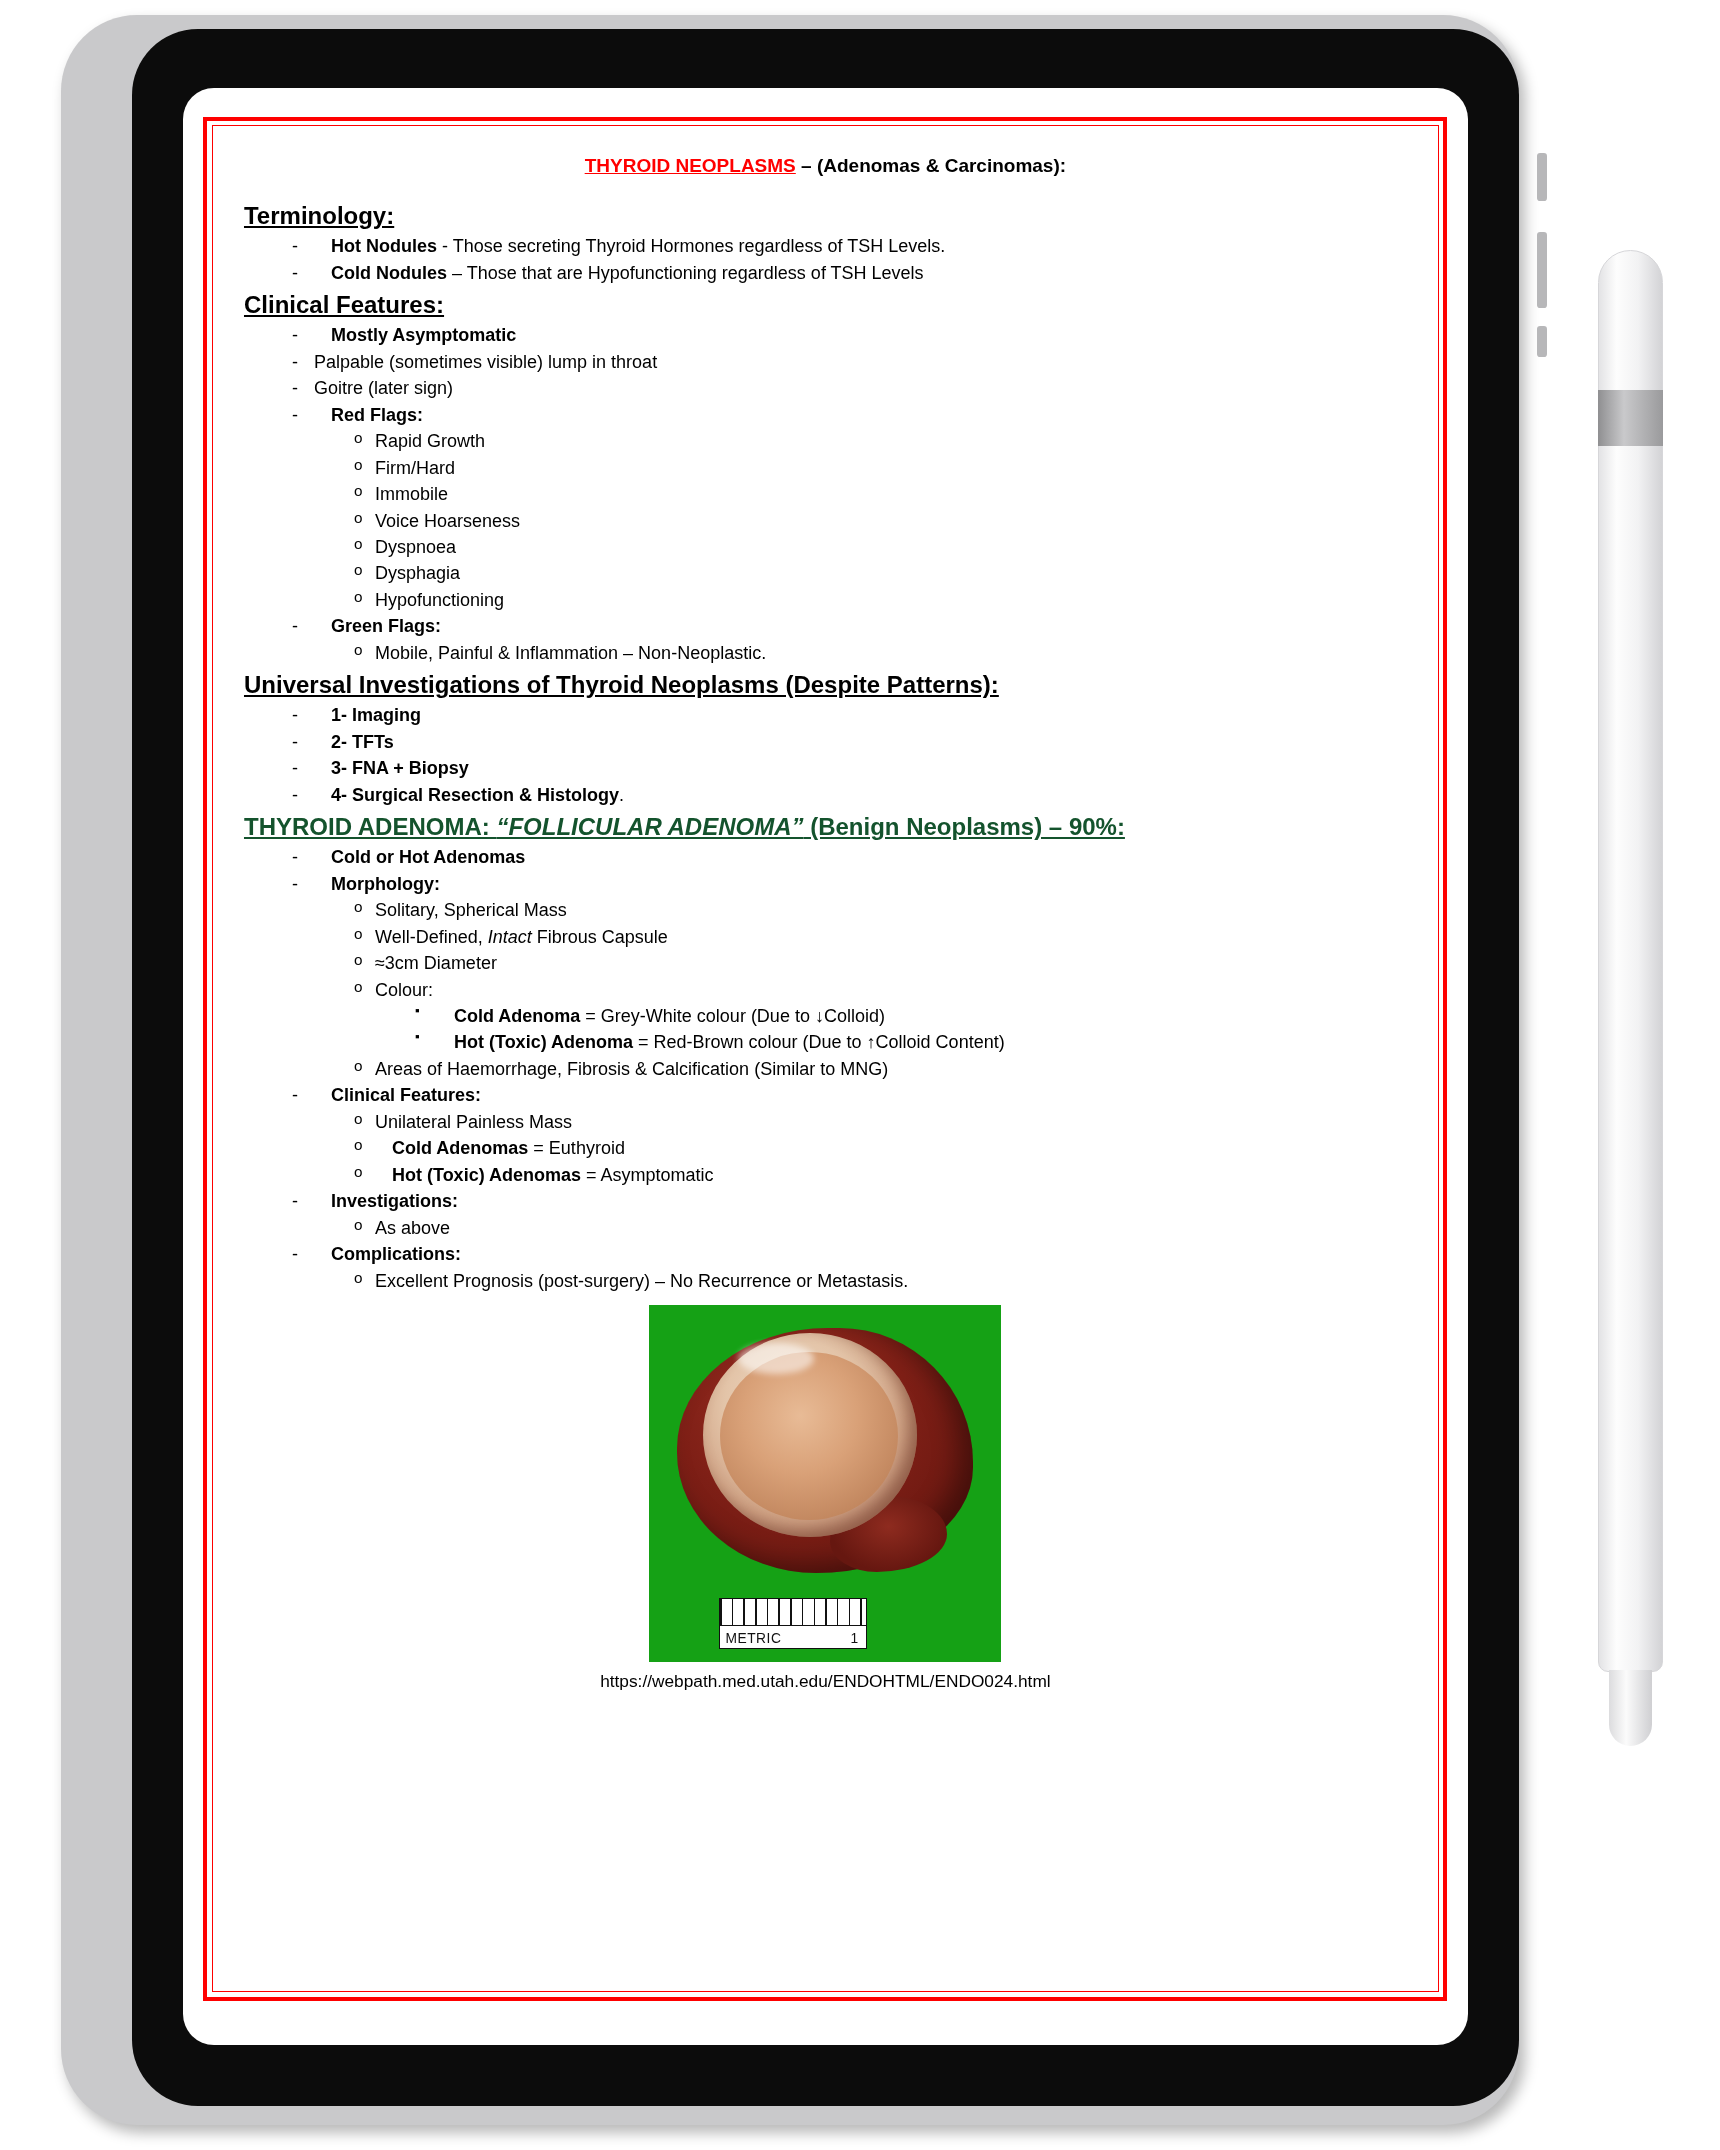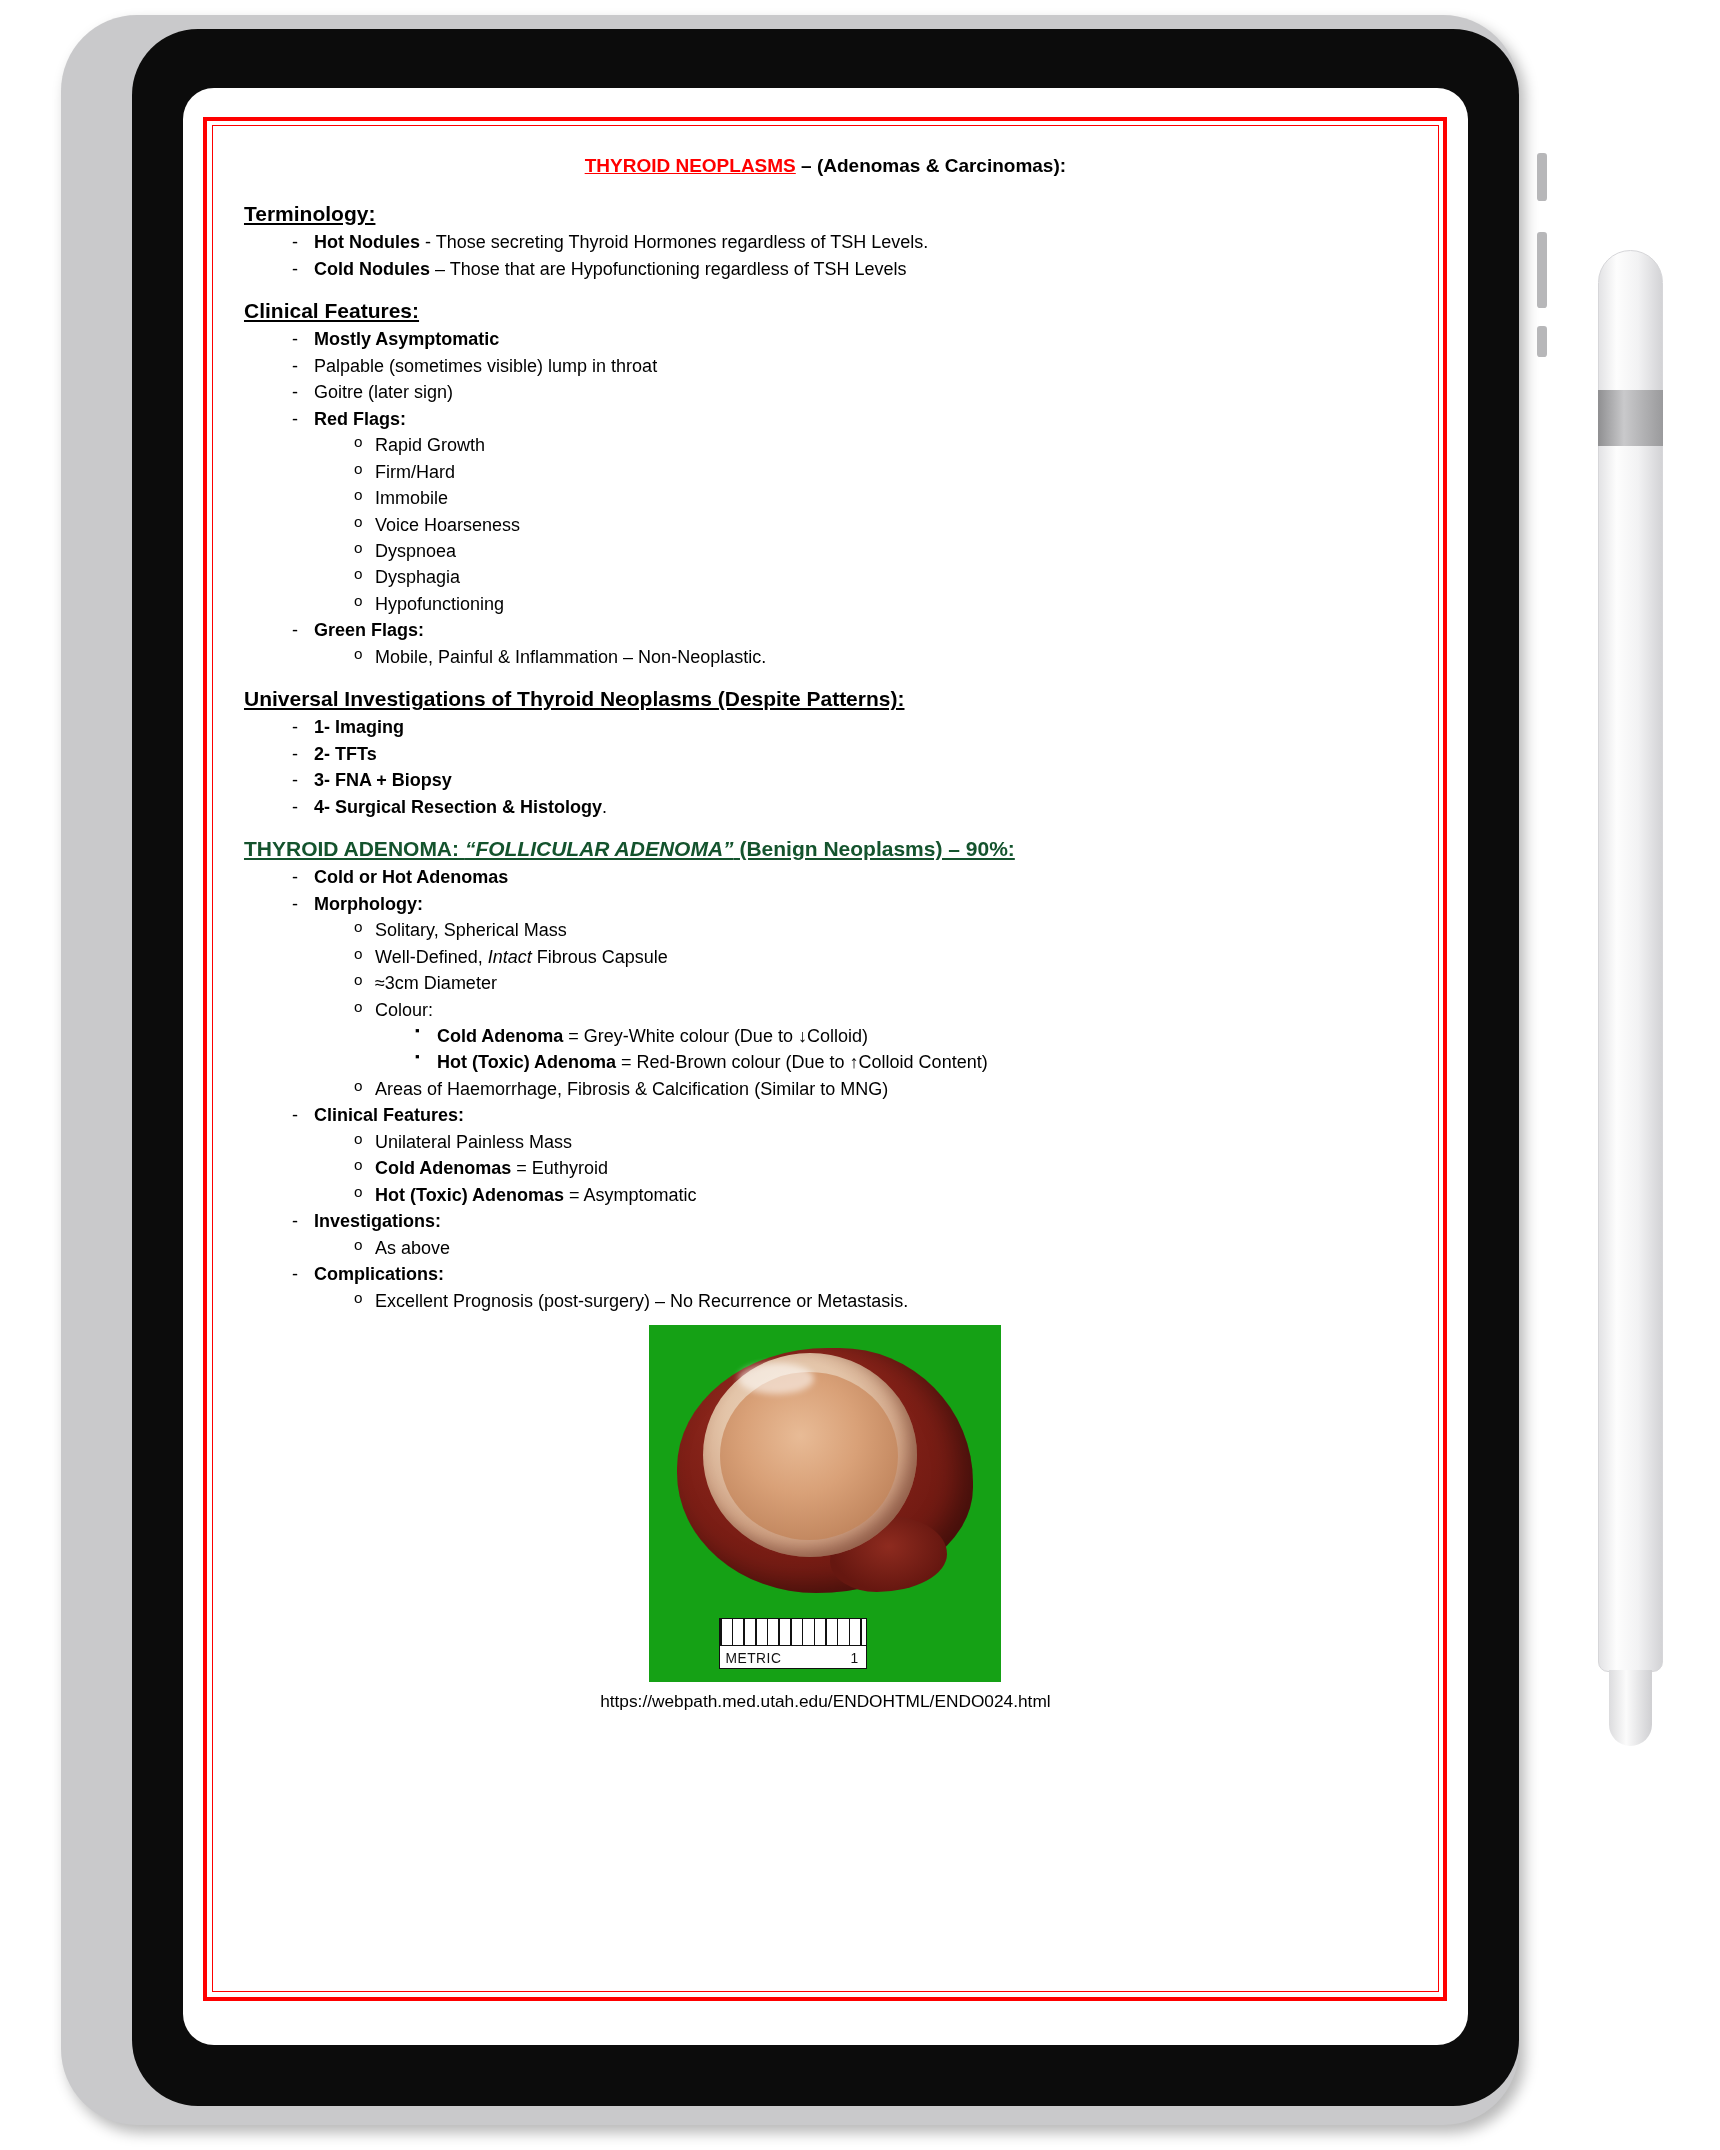--- a/index.html
+++ b/index.html
@@ -119,25 +119,25 @@
   }
   .title .red-ul {
     color: #ff0000;
     text-decoration: underline;
   }
   .title .blk {
     color: #000000;
   }
 
   .heading {
-    font-size: 21px;
+    font-size: 24px;
     font-weight: bold;
     text-decoration: underline;
     color: #000000;
-    margin-top: 17px;
+    margin-top: 5px;
     margin-bottom: 3.1px;
   }
   .heading.red {
     color: #14532d;
     text-decoration: underline;
   }
   .heading.red .plain { font-style: normal; }
   .heading.red .ital { font-style: italic; }
 
   ul.lvl1, ul.lvl2, ul.lvl3 {
@@ -177,21 +177,21 @@
     position: relative;
     color: #000000;
   }
   ul.lvl3 > li > .bullet {
     position: absolute;
     left: 40px;
     top: -2px;
     font-size: 13.3px;
   }
 
-  b, .b { font-weight: bold; }
+  b, .b { font-weight: bold; margin-left: 17px; }
   .i { font-style: italic; }
   .red { color: #ff0000; }
   .green { color: #00a23a; }
 
   
   .figure {
     margin-top: 11.2px;
     text-align: center;
   }
   .specimen {

